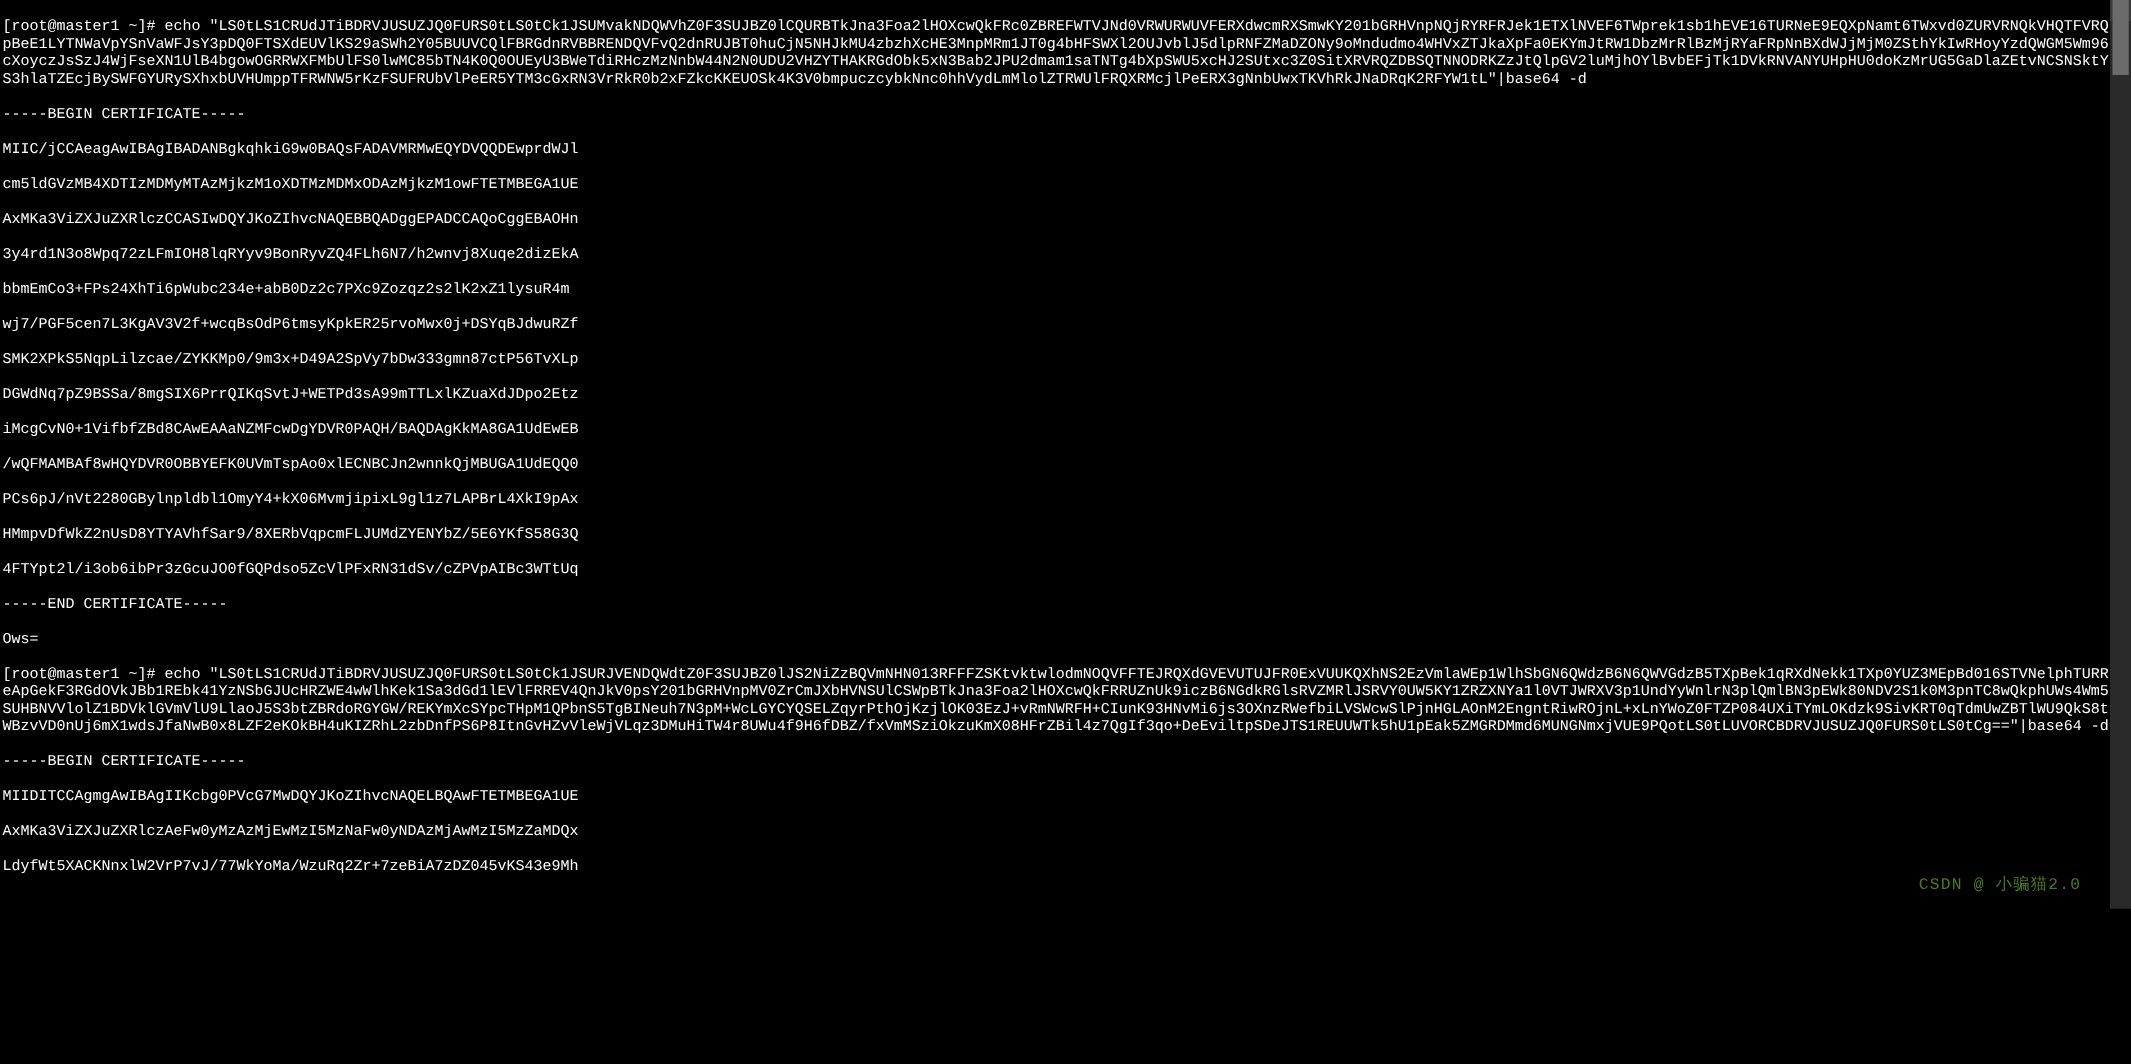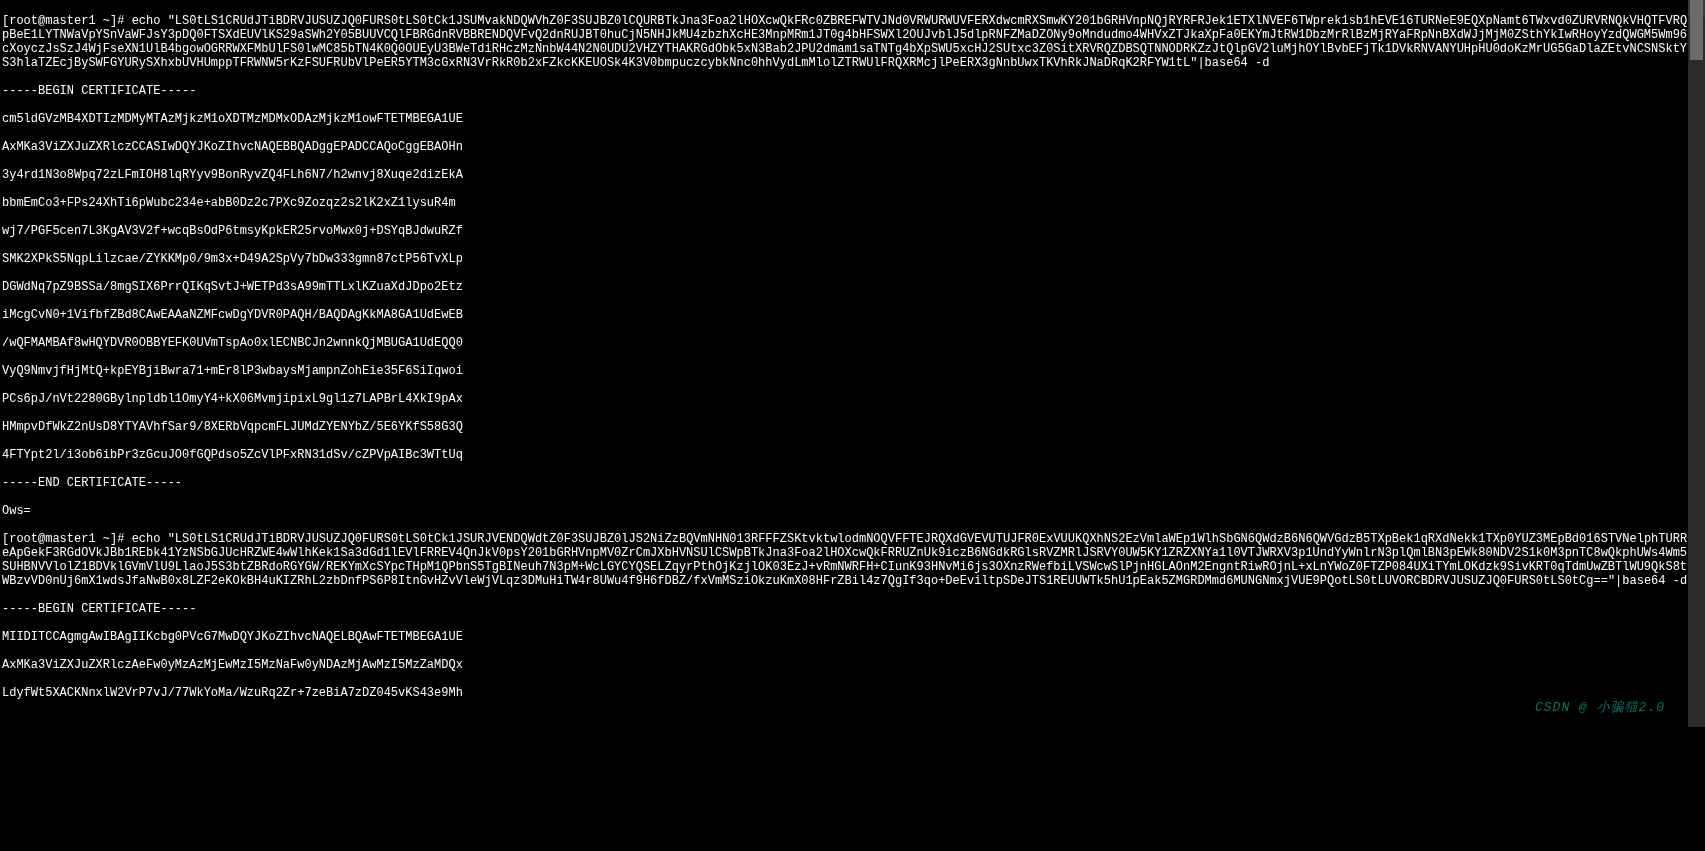--- a/index.html
+++ b/index.html
@@ -48,50 +48,49 @@
     text-align: center;
     font-size: 10px;
     line-height: 17px;
   }
   .scrollbar-arrow-up { top: 0; }
   .scrollbar-arrow-down { bottom: 0; }
   .watermark {
     position: absolute;
     right: 40px;
     bottom: 12px;
-    color: #14b8a6;
+    color: #84cc16;
     font-size: 13px;
     opacity: 0.6;
     letter-spacing: 1px;
-    font-style: italic;
   }
   .page {
     position: relative;
     width: 1705px;
     height: 727px;
     overflow: hidden;
   }
 </style>
 </head>
 <body>
 
 <div class="page">
 <div class="terminal">
 <div class="line"><span class="prompt">[root@master1 ~]# </span><span><span>echo "</span><span>LS0tLS1CRUdJTiBDRVJUSUZJQ0FURS0tLS0tCk1JSUMvakNDQWVhZ0F3SUJBZ0lCQURBTkJna3Foa2lHOXcwQkFRc0ZBREFWTVJNd0VRWURWUVFERXdwcmRXSmwKY201bGRHVnpNQjRYRFRJek1ETXlNVEF6TWprek1sb1hEVE16TURNeE9EQXpNamt6TWxvd0ZURVRNQkVHQTFVRQpBeE1LYTNWaVpYSnVaWFJsY3pDQ0FTSXdEUVlKS29aSWh2Y05BUUVCQlFBRGdnRVBBRENDQVFvQ2dnRUJBT0huCjN5NHJkMU4zbzhXcHE3MnpMRm1JT0g4bHFSWXl2OUJvblJ5dlpRNFZMaDZONy9oMndudmo4WHVxZTJkaXpFa0EKYmJtRW1DbzMrRlBzMjRYaFRpNnBXdWJjMjM0ZSthYkIwRHoyYzdQWGM5Wm96cXoyczJsSzJ4WjFseXN1UlB4bgowOGRRWXFMbUlFS0lwMC85bTN4K0Q0OUEyU3BWeTdiRHczMzNnbW44N2N0UDU2VHZYTHAKRGdObk5xN3Bab2JPU2dmam1saTNTg4bXpSWU5xcHJ2SUtxc3Z0SitXRVRQZDBSQTNNODRKZzJtQlpGV2luMjhOYlBvbEFjTk1DVkRNVANYUHpHU0doKzMrUG5GaDlaZEtvNCSNSktYS3hlaTZEcjBySWFGYURySXhxbUVHUmppTFRWNW5rKzFSUFRUbVlPeER5YTM3cGxRN3VrRkR0b2xFZkcKKEUOSk4K3V0bmpuczcybkNnc0hhVydLmMlolZTRWUlFRQXRMcjlPeERX3gNnbUwxTKVhRkJNaDRqK2RFYW1tL</span><span>"|base64 -d</span></span></div>
 <div class="line">-----BEGIN CERTIFICATE-----</div>
+<div class="line">MIIC/jCCAeagAwIBAgIBADANBgkqhkiG9w0BAQsFADAVMRMwEQYDVQQDEwprdWJl</div>
 <div class="line">cm5ldGVzMB4XDTIzMDMyMTAzMjkzM1oXDTMzMDMxODAzMjkzM1owFTETMBEGA1UE</div>
 <div class="line">AxMKa3ViZXJuZXRlczCCASIwDQYJKoZIhvcNAQEBBQADggEPADCCAQoCggEBAOHn</div>
 <div class="line">3y4rd1N3o8Wpq72zLFmIOH8lqRYyv9BonRyvZQ4FLh6N7/h2wnvj8Xuqe2dizEkA</div>
 <div class="line">bbmEmCo3+FPs24XhTi6pWubc234e+abB0Dz2c7PXc9Zozqz2s2lK2xZ1lysuR4m</div>
 <div class="line">wj7/PGF5cen7L3KgAV3V2f+wcqBsOdP6tmsyKpkER25rvoMwx0j+DSYqBJdwuRZf</div>
 <div class="line">SMK2XPkS5NqpLilzcae/ZYKKMp0/9m3x+D49A2SpVy7bDw333gmn87ctP56TvXLp</div>
 <div class="line">DGWdNq7pZ9BSSa/8mgSIX6PrrQIKqSvtJ+WETPd3sA99mTTLxlKZuaXdJDpo2Etz</div>
 <div class="line">iMcgCvN0+1VifbfZBd8CAwEAAaNZMFcwDgYDVR0PAQH/BAQDAgKkMA8GA1UdEwEB</div>
 <div class="line">/wQFMAMBAf8wHQYDVR0OBBYEFK0UVmTspAo0xlECNBCJn2wnnkQjMBUGA1UdEQQ0</div>
-<div class="line">VyQ9NmvjfHjMtQ+kpEYBjiBwra71+mEr8lP3wbaysMjampnZohEie35F6SiIqwoi</div>
 <div class="line">PCs6pJ/nVt2280GBylnpldbl1OmyY4+kX06MvmjipixL9gl1z7LAPBrL4XkI9pAx</div>
 <div class="line">HMmpvDfWkZ2nUsD8YTYAVhfSar9/8XERbVqpcmFLJUMdZYENYbZ/5E6YKfS58G3Q</div>
 <div class="line">4FTYpt2l/i3ob6ibPr3zGcuJO0fGQPdso5ZcVlPFxRN31dSv/cZPVpAIBc3WTtUq</div>
 <div class="line">-----END CERTIFICATE-----</div>
 <div class="line">Ows=</div>
 <div class="line"><span class="prompt">[root@master1 ~]# </span><span><span>echo "</span><span>LS0tLS1CRUdJTiBDRVJUSUZJQ0FURS0tLS0tCk1JSURJVENDQWdtZ0F3SUJBZ0lJS2NiZzBQVmNHN013RFFFZSKtvktwlodmNOQVFFTEJRQXdGVEVUTUJFR0ExVUUKQXhNS2EzVmlaWEp1WlhSbGN6QWdzB6N6QWVGdzB5TXpBek1qRXdNekk1TXp0YUZ3MEpBd016STVNelphTURReApGekF3RGdOVkJBb1REbk41YzNSbGJUcHRZWE4wWlhKek1Sa3dGd1lEVlFRREV4QnJkV0psY201bGRHVnpMV0ZrCmJXbHVNSUlCSWpBTkJna3Foa2lHOXcwQkFRRUZnUk9iczB6NGdkRGlsRVZMRlJSRVY0UW5KY1ZRZXNYa1l0VTJWRXV3p1UndYyWnlrN3plQmlBN3pEWk80NDV2S1k0M3pnTC8wQkphUWs4Wm5SUHBNVVlolZ1BDVklGVmVlU9LlaoJ5S3btZBRdoRGYGW/REKYmXcSYpcTHpM1QPbnS5TgBINeuh7N3pM+WcLGYCYQSELZqyrPthOjKzjlOK03EzJ+vRmNWRFH+CIunK93HNvMi6js3OXnzRWefbiLVSWcwSlPjnHGLAOnM2EngntRiwROjnL+xLnYWoZ0FTZP084UXiTYmLOKdzk9SivKRT0qTdmUwZBTlWU9QkS8tWBzvVD0nUj6mX1wdsJfaNwB0x8LZF2eKOkBH4uKIZRhL2zbDnfPS6P8ItnGvHZvVleWjVLqz3DMuHiTW4r8UWu4f9H6fDBZ/fxVmMSziOkzuKmX08HFrZBil4z7QgIf3qo+DeEviltpSDeJTS1REUUWTk5hU1pEak5ZMGRDMmd6MUNGNmxjVUE9PQotLS0tLUVORCBDRVJUSUZJQ0FURS0tLS0tCg==</span><span>"|base64 -d</span></span></div>
 <div class="line">-----BEGIN CERTIFICATE-----</div>
 <div class="line">MIIDITCCAgmgAwIBAgIIKcbg0PVcG7MwDQYJKoZIhvcNAQELBQAwFTETMBEGA1UE</div>
 <div class="line">AxMKa3ViZXJuZXRlczAeFw0yMzAzMjEwMzI5MzNaFw0yNDAzMjAwMzI5MzZaMDQx</div>
 <div class="line">LdyfWt5XACKNnxlW2VrP7vJ/77WkYoMa/WzuRq2Zr+7zeBiA7zDZ045vKS43e9Mh</div>

